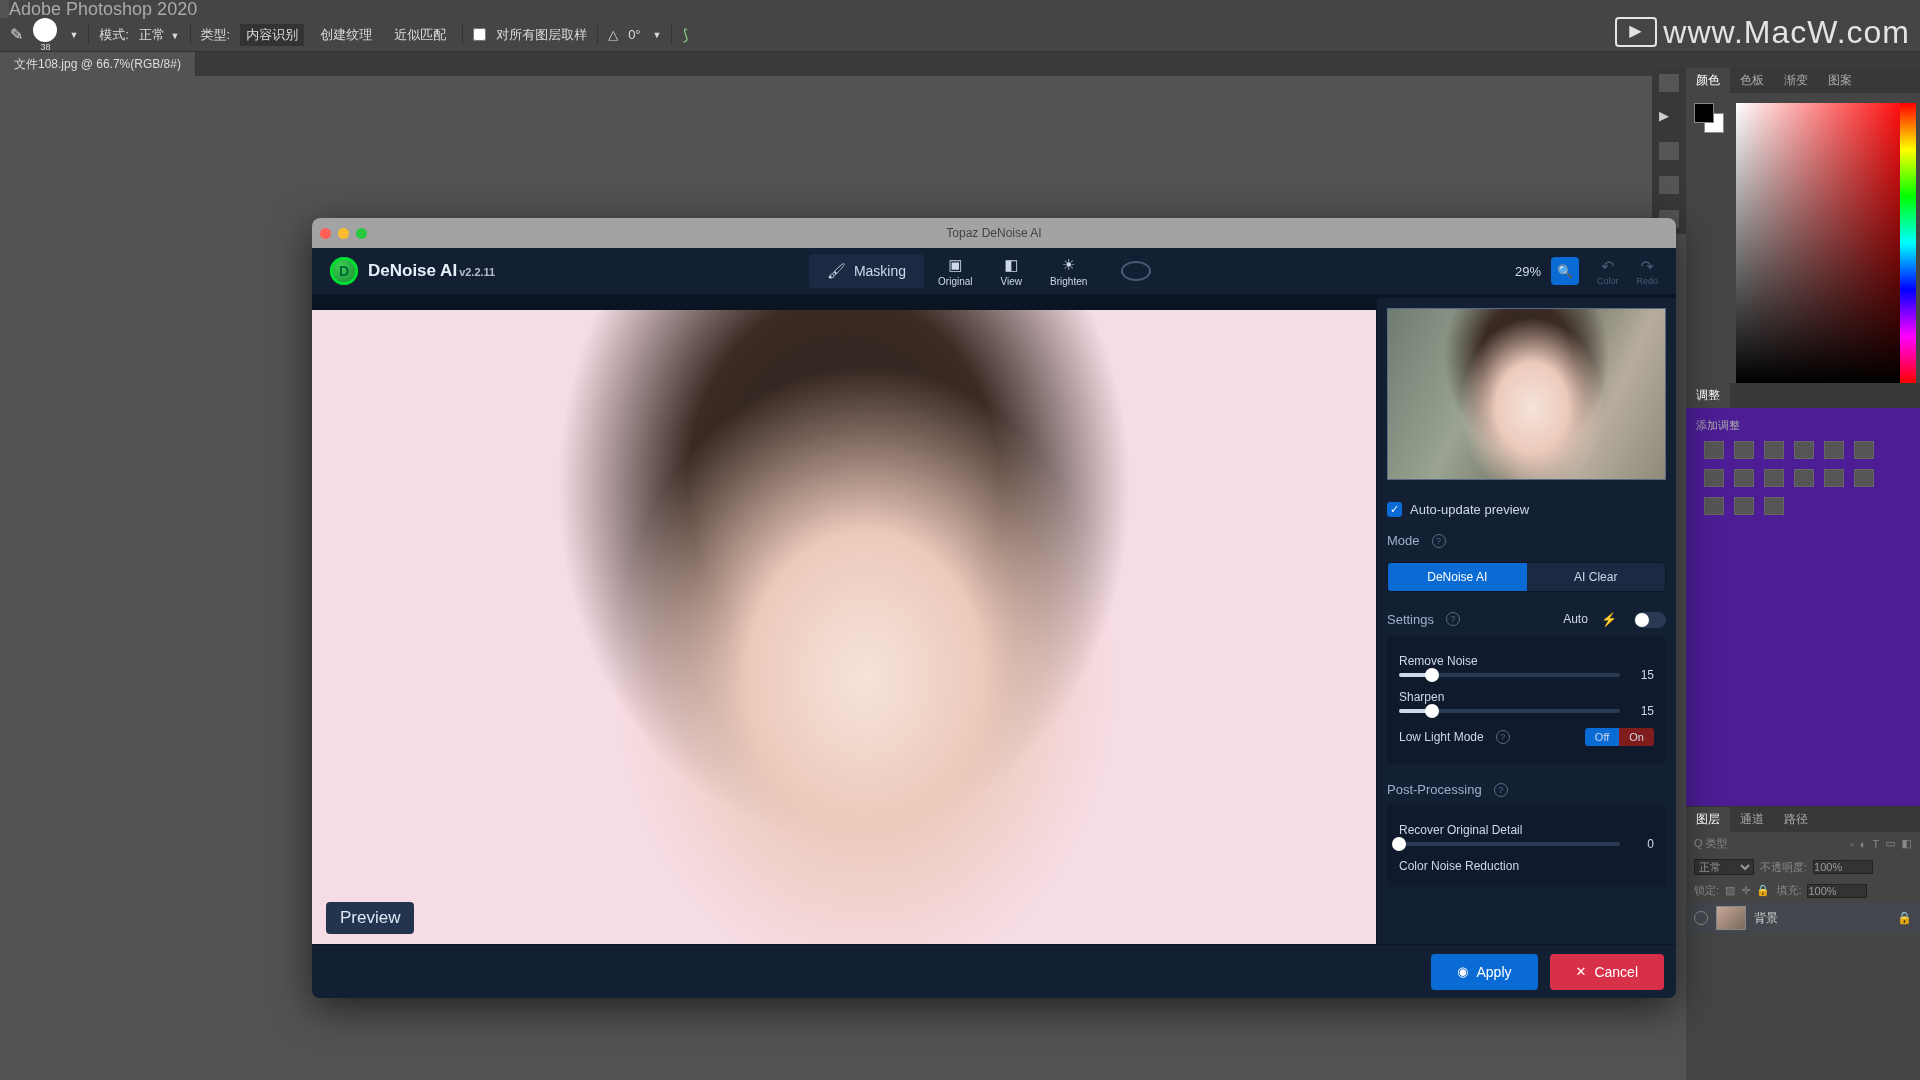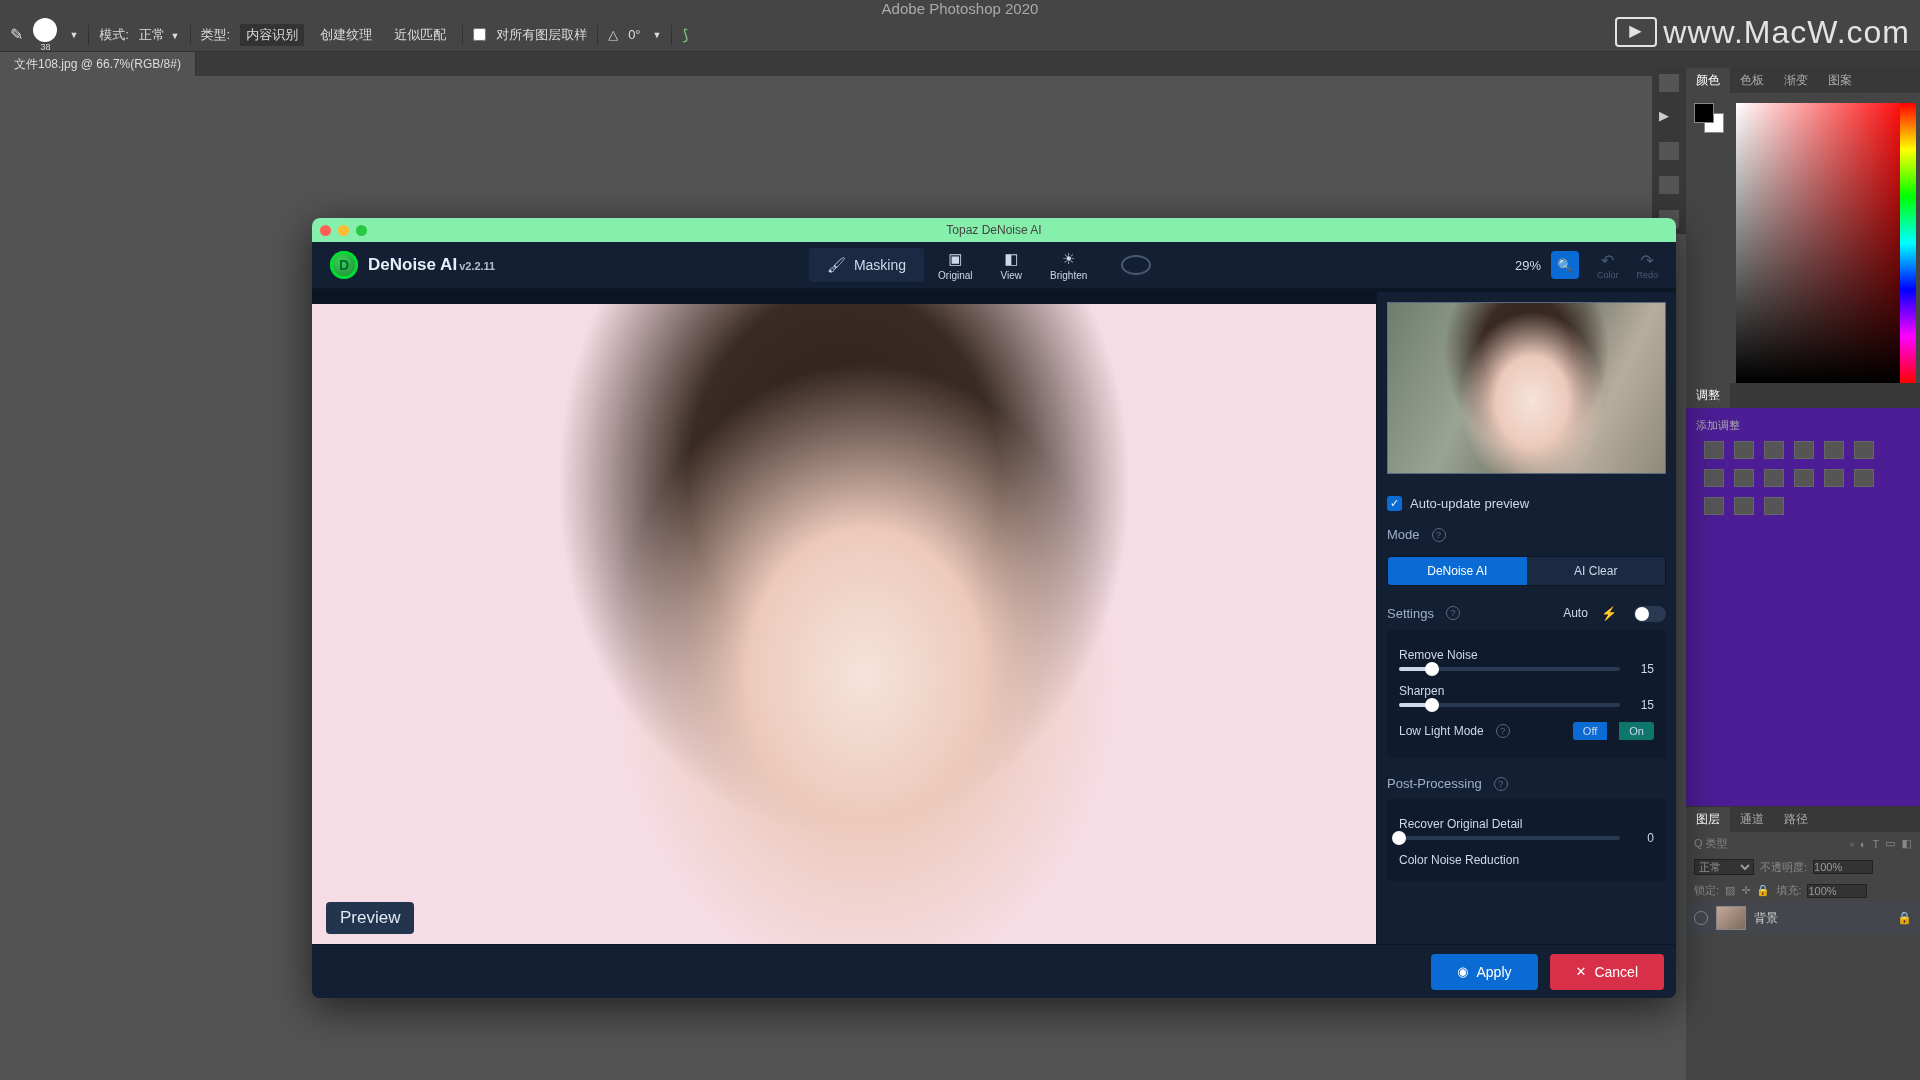--- a/index.html
+++ b/index.html
@@ -1,19 +1,19 @@
 <!DOCTYPE html>
 <html><head>
 <meta charset="utf-8">
 <style>
 * { margin: 0; padding: 0; box-sizing: border-box; font-family: -apple-system, "Segoe UI", Arial, sans-serif; }
 body { width: 1920px; height: 1080px; background: #535353; overflow: hidden; position: relative; color: #ccc; font-size: 13px; }
 
 
-.ps-titlebar { height: 18px; background: #454545; color: #aaa; text-align: center; font-size: 15px; line-height: 18px; }
+.ps-titlebar { height: 18px; background: #454545; color: #aaa; font-size: 18px; line-height: 18px; margin-left: 9px; }
 .ps-options { height: 34px; background: #454545; display: flex; align-items: center; padding: 0 10px; gap: 10px; color: #ddd; font-size: 13px; border-bottom: 1px solid #333; }
 .ps-options .sep { width: 1px; height: 20px; background: #333; }
 .ps-brush { width: 24px; height: 24px; border-radius: 50%; background: #fff; display: inline-block; }
 .ps-brush-wrap { display: flex; flex-direction: column; align-items: center; font-size: 9px; }
 .ps-doctab { height: 24px; background: #3a3a3a; display: flex; }
 .ps-doctab .tab { padding: 0 14px; line-height: 24px; font-size: 12px; color: #ddd; background: #535353; border-right: 1px solid #333; }
 
 .ps-right { position: absolute; right: 0; top: 68px; width: 234px; bottom: 0; background: #4c1d95; display: flex; flex-direction: column; }
 .ps-panel-tabs { display: flex; background: #383838; font-size: 12px; }
 .ps-panel-tabs span { padding: 4px 10px; color: #aaa; }
@@ -39,21 +39,21 @@
 
 .ps-vstrip { position: absolute; right: 234px; top: 68px; width: 34px; background: #383838; padding: 6px 0; display: flex; flex-direction: column; align-items: center; gap: 16px; }
 .ps-vstrip span { width: 20px; height: 18px; background: #555; }
 
 .watermark { position: absolute; right: 10px; top: 14px; color: rgba(255,255,255,.85); font-size: 32px; font-family: Georgia, serif; letter-spacing: 1px; pointer-events: none; }
 .watermark .mon { display:inline-block; width:42px; height:30px; border:2px solid rgba(255,255,255,.85); border-radius:4px; vertical-align:-4px; margin-right:6px; position:relative;}
 .watermark .mon::after{content:"▶"; position:absolute; left:12px; top:2px; font-size:16px;}
 
 
 .tp-window { position: absolute; left: 312px; top: 218px; width: 1364px; height: 780px; background: #132033; border-radius: 8px; box-shadow: 0 10px 40px rgba(0,0,0,.6); overflow: hidden; display: flex; flex-direction: column; }
-.tp-titlebar { height: 24px; background: #86efac; display: flex; align-items: center; padding: 0 8px; font-size: 12px; color: #444; position: relative; }
+.tp-titlebar { height: 30px; background: #a3a3a3; display: flex; align-items: center; padding: 0 8px; font-size: 12px; color: #444; position: relative; }
 .tp-dots { display: flex; gap: 7px; }
 .tp-dots span { width: 11px; height: 11px; border-radius: 50%; }
 .tp-dots .r{background:#ff5f57}.tp-dots .y{background:#febc2e}.tp-dots .g{background:#28c840}
 .tp-titlebar .title { position: absolute; left: 0; right: 0; text-align: center; }
 
 .tp-header { height: 50px; background: #132033; display: flex; align-items: center; padding: 3px 18px; color: #e6eef9; border-bottom: 4px solid #0c1624; }
 .tp-logo { width: 28px; height: 28px; border-radius: 50%; background: radial-gradient(circle at 40% 35%, #39d353, #1a7a2c); display: flex; align-items: center; justify-content: center; font-weight: 700; color: #0a2; margin-right: 10px; box-shadow: inset 0 0 0 3px #0d3; }
 .tp-logo::before { content: "D"; color: #063; font-size: 14px; }
 .tp-appname { font-size: 17px; font-weight: 600; }
 .tp-ver { font-size: 11px; opacity: .75; margin-left: 2px; }
@@ -91,22 +91,22 @@
 .tp-seg button { flex: 1; background: #1a2a42; color: #cdd8ea; border: none; padding: 7px 0; font-size: 12px; cursor: pointer; }
 .tp-seg button.active { background: #0b6bd4; color: #fff; }
 .tp-panel { background: #0f1a2c; border-radius: 4px; padding: 10px 12px; margin-bottom: 10px; }
 .tp-slider-row { margin: 8px 0 4px; }
 .tp-slider-row .lab { font-size: 12px; }
 .tp-slider-wrap { display: flex; align-items: center; gap: 10px; }
 .tp-slider { flex: 1; height: 4px; background: #2a3a52; border-radius: 2px; position: relative; }
 .tp-slider .fill { position: absolute; left: 0; top: 0; bottom: 0; background: #cdd8ea; border-radius: 2px; }
 .tp-slider .knob { position: absolute; top: 50%; width: 14px; height: 14px; background: #fff; border-radius: 50%; transform: translate(-50%,-50%); }
 .tp-val { width: 24px; text-align: right; font-size: 12px; }
-.tp-minitog { display: inline-flex; border-radius: 3px; overflow: hidden; margin-left: auto; gap: 12px; }
-.tp-minitog span { padding: 3px 10px; font-size: 11px; background: #0f766e; }
+.tp-minitog { display: inline-flex; border-radius: 3px; overflow: hidden; margin-left: auto; }
+.tp-minitog span { padding: 3px 10px; font-size: 11px; background: #7f1d1d; }
 .tp-minitog span.on { background: #0b6bd4; }
 .tp-auto { display: flex; align-items: flex-start; }
 .tp-switch { width: 32px; height: 16px; background: #2a3a52; border-radius: 8px; position: relative; margin-left: 8px; }
 .tp-switch::after { content: ""; position: absolute; width: 14px; height: 14px; background: #fff; border-radius: 50%; top: 1px; left: 1px; }
 .tp-bolt { color: #5a6a82; margin-left: 6px; font-size: 13px; }
 
 .tp-footer { height: 54px; background: #132033; border-top: 1px solid #0c1624; display: flex; align-items: center; justify-content: flex-end; gap: 12px; padding: 0 12px; }
 .tp-btn { padding: 10px 26px; border-radius: 4px; font-size: 14px; display: flex; align-items: center; gap: 8px; cursor: pointer; }
 .tp-btn.apply { background: #0b6bd4; color: #fff; }
 .tp-btn.cancel { background: #d9304a; color: #fff; }

